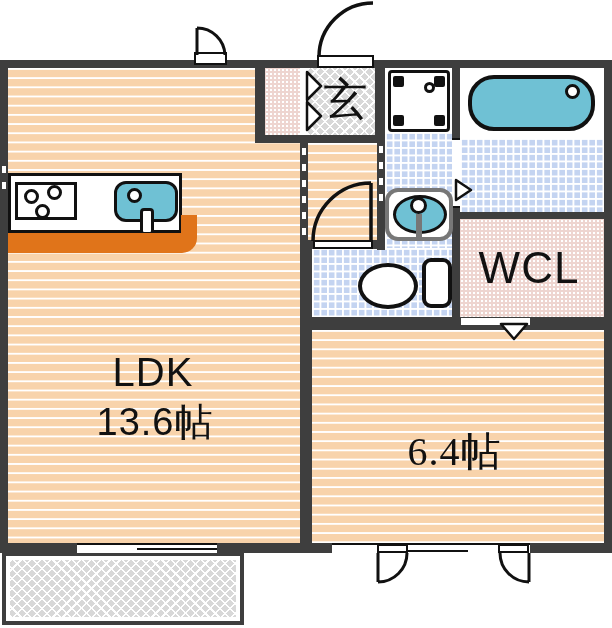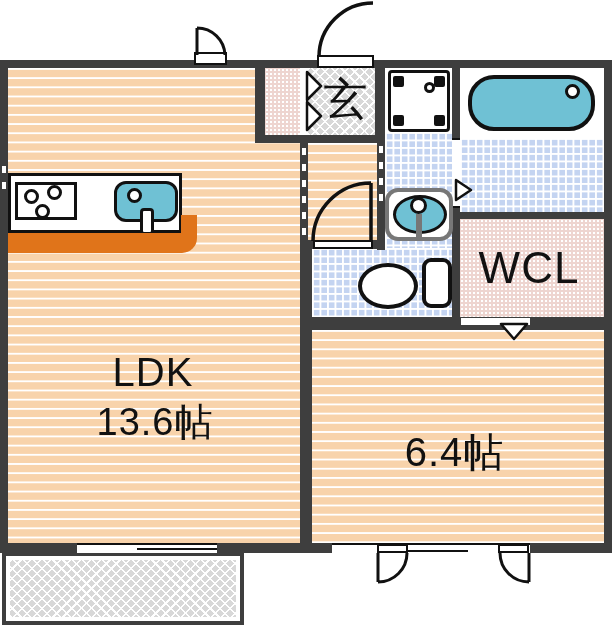--- a/index.html
+++ b/index.html
@@ -123,17 +123,17 @@
     <path d="M 378,553 L 378,582 M 378,582 A 29,29 0 0 0 407,553" fill="none" stroke="#111" stroke-width="3"></path>
     <path d="M 529,553 L 529,582 M 529,582 A 29,29 0 0 1 500,553" fill="none" stroke="#111" stroke-width="3"></path>
     <polygon points="307,72 321,86 307,100" fill="#fff" stroke="#111" stroke-width="2.5" stroke-linejoin="round"></polygon>
     <polygon points="307,102 321,116 307,130" fill="#fff" stroke="#111" stroke-width="2.5" stroke-linejoin="round"></polygon>
     <polygon points="456,180 471,190 456,200" fill="#fff" stroke="#111" stroke-width="2.5" stroke-linejoin="round"></polygon>
     <polygon points="501,324 527,324 514,339" fill="#fff" stroke="#111" stroke-width="2.5" stroke-linejoin="round"></polygon>
   </svg>
 
   <div class="label" style="left:78px;top:350px;width:150px;height:44px;font-size:40px;">LDK</div>
   <div class="label" style="left:60px;top:400px;width:190px;height:44px;font-size:38px;">13.6帖</div>
-  <div class="label" style="left:382px;top:430px;width:145px;height:44px;font-size:40px;">6.4帖</div>
+  <div class="label" style="left:382px;top:430px;width:145px;height:44px;font-size:40px;font-family:Liberation Serif, serif;">6.4帖</div>
   <div class="label" style="left:463px;top:243px;width:132px;height:50px;font-size:44px;text-align:center;">WCL</div>
   <div class="label" style="left:320px;top:74px;width:52px;height:50px;font-size:44px;">玄</div>
 
 </div>
 
 </body></html>

